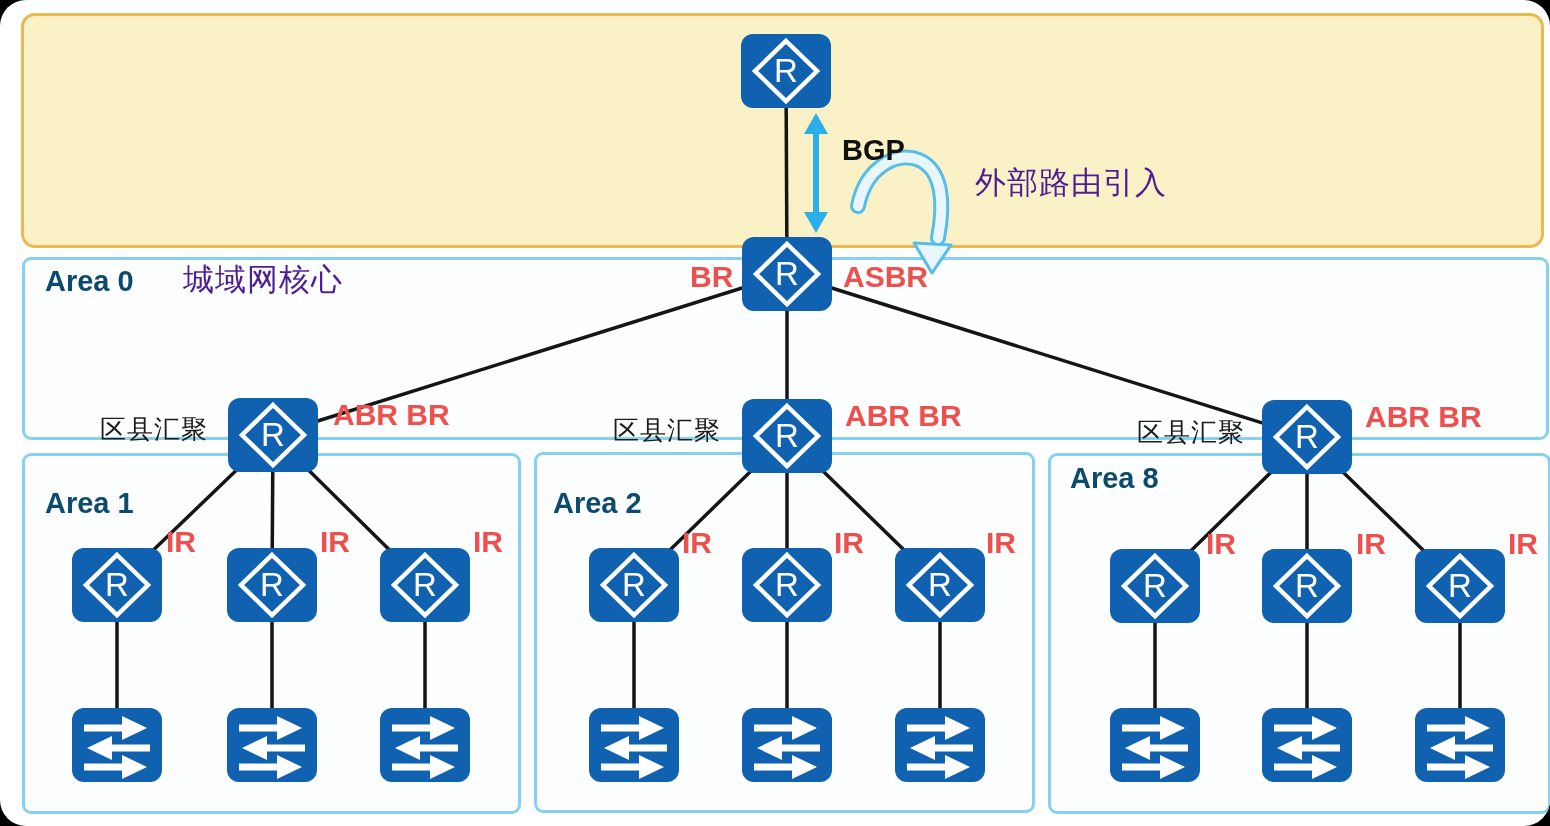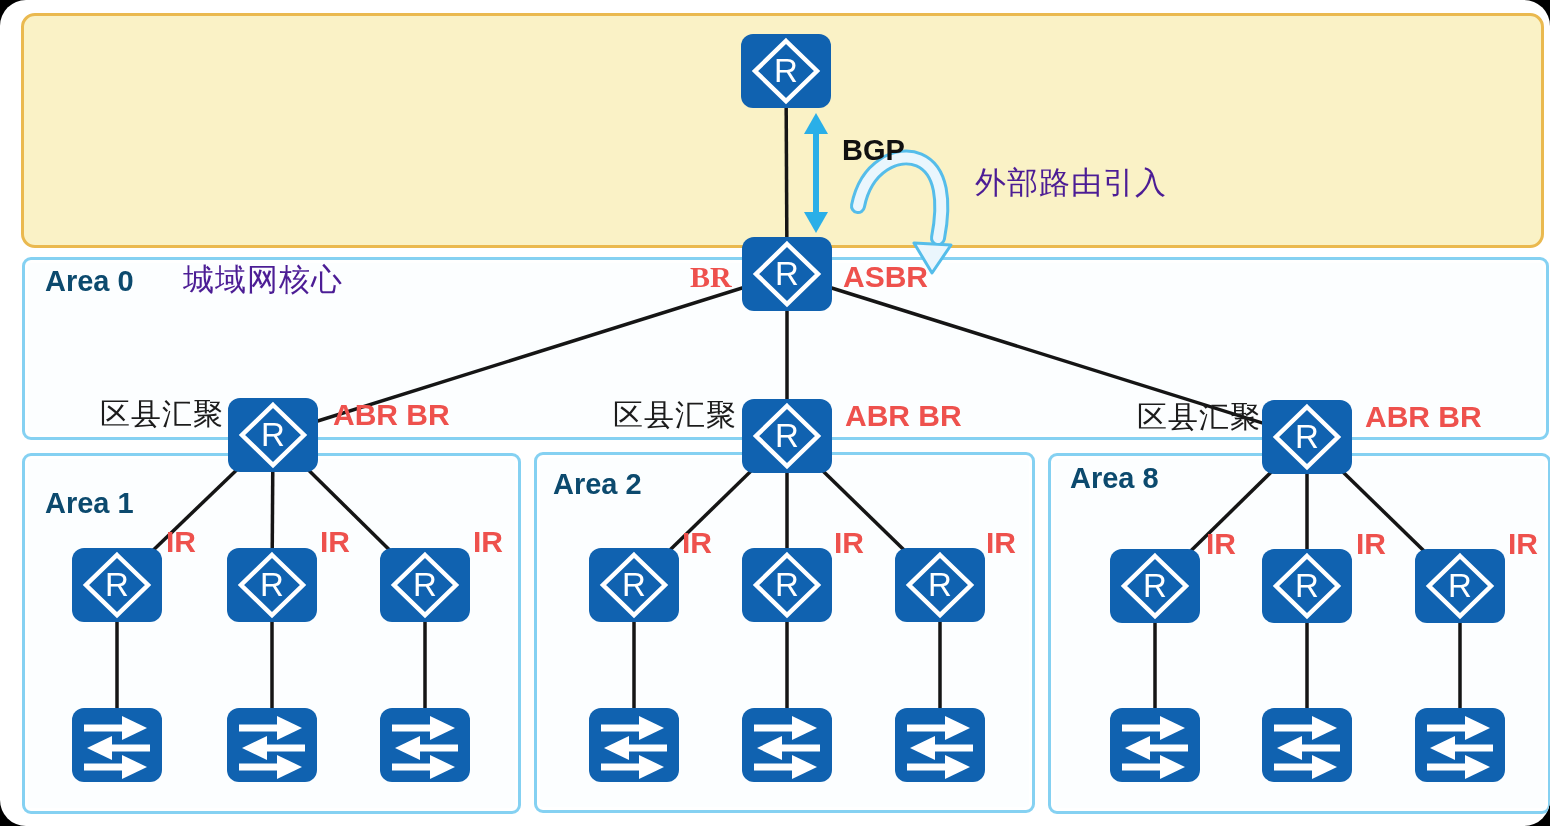--- a/index.html
+++ b/index.html
@@ -10,21 +10,21 @@
   .yellow-box{position:absolute;border-radius:14px;border:3px solid;z-index:1;}
   .area-box{position:absolute;border-radius:9px;border:3px solid;z-index:1;
             box-shadow:inset 0 0 0 3px #ffffff;}
   #links{position:absolute;left:0;top:0;z-index:2;pointer-events:none;}
   .node{position:absolute;z-index:3;}
   .node svg{display:block;}
   .lbl{position:absolute;z-index:4;white-space:nowrap;line-height:1.05;}
   .area-label{font-size:29px;font-weight:bold;color:#0c4a6e;}
   .cn-label{font-size:31px;font-weight:normal;color:#4c1d95;letter-spacing:1px;}
   .role-red{font-size:30px;font-weight:bold;}
-  .role-black{font-size:30px;font-weight:normal;color:#1c1c1c;letter-spacing:1px;}
+  .role-black{font-size:26px;font-weight:normal;color:#1c1c1c;letter-spacing:1px;margin-top:18px;}
   .bgp-label{font-size:29px;font-weight:bold;color:#111;}
 </style>
 </head>
 <body>
 
 <div class="canvas">
   <div class="yellow-box" id="yellow-box" style="left: 21px; top: 13px; width: 1517px; height: 229px; background: rgb(250, 242, 198); border-color: rgb(234, 185, 79);"></div>
 
   <div class="area-box" id="area-box-0" style="left: 22px; top: 257px; width: 1521px; height: 177px; background: rgb(252, 254, 255); border-color: rgb(133, 209, 242);"></div>
   <div class="area-box" id="area-box-1" style="left: 22px; top: 453px; width: 493px; height: 355px; background: rgb(252, 254, 255); border-color: rgb(133, 209, 242);"></div>
@@ -281,25 +281,25 @@
             <polygon points="50,47 75,59 50,71"></polygon>
   </g>
 </svg>
       </div>
     </div>
 
   <div id="labels-layer">
     <div class="lbl area-label" id="lbl-area-0" style="left: 45px; top: 266px;">Area 0</div>
     <div class="lbl cn-label" id="lbl-area-0-sub" style="left: 158px; top: 264px; margin-left: 25px;">城域网核心</div>
     <div class="lbl area-label" id="lbl-area-1" style="left: 45px; top: 488px;">Area 1</div>
-    <div class="lbl area-label" id="lbl-area-2" style="left: 553px; top: 469px; text-align: right;">Area 2</div>
+    <div class="lbl area-label" id="lbl-area-2" style="left: 553px; top: 488px; text-align: right;">Area 2</div>
     <div class="lbl area-label" id="lbl-area-3" style="left: 1070px; top: 463px;">Area 8</div>
     <div class="lbl bgp-label" id="lbl-bgp" style="left: 842px; top: 127px; margin-top: 8px;">BGP</div>
     <div class="lbl cn-label" id="lbl-ext-route" style="left: 975px; top: 167px;">外部路由引入</div>
-  <div class="lbl role-red" style="color: rgb(238, 81, 77); left: 690px; top: 261px; font-family: Liberation Serif, serif;">BR</div>
+  <div class="lbl role-red" style="color: rgb(238, 81, 77); left: 690px; top: 261px;">BR</div>
       <div class="lbl role-red" style="color: rgb(238, 81, 77); left: 843px; top: 261px;">ASBR</div>
       <div class="lbl role-black" style="left: 100px; top: 398px;">区县汇聚</div>
       <div class="lbl role-red" style="color: rgb(238, 81, 77); left: 333px; top: 399px;">ABR BR</div>
       <div class="lbl role-black" style="left: 613px; top: 399px;">区县汇聚</div>
       <div class="lbl role-red" style="color: rgb(238, 81, 77); left: 845px; top: 400px;">ABR BR</div>
       <div class="lbl role-black" style="left: 1137px; top: 401px;">区县汇聚</div>
       <div class="lbl role-red" style="color: rgb(238, 81, 77); left: 1365px; top: 401px;">ABR BR</div>
       <div class="lbl role-red" style="color: rgb(238, 81, 77); left: 166px; top: 526px;">IR</div>
       <div class="lbl role-red" style="color: rgb(238, 81, 77); left: 320px; top: 526px;">IR</div>
       <div class="lbl role-red" style="color: rgb(238, 81, 77); left: 473px; top: 526px;">IR</div>

